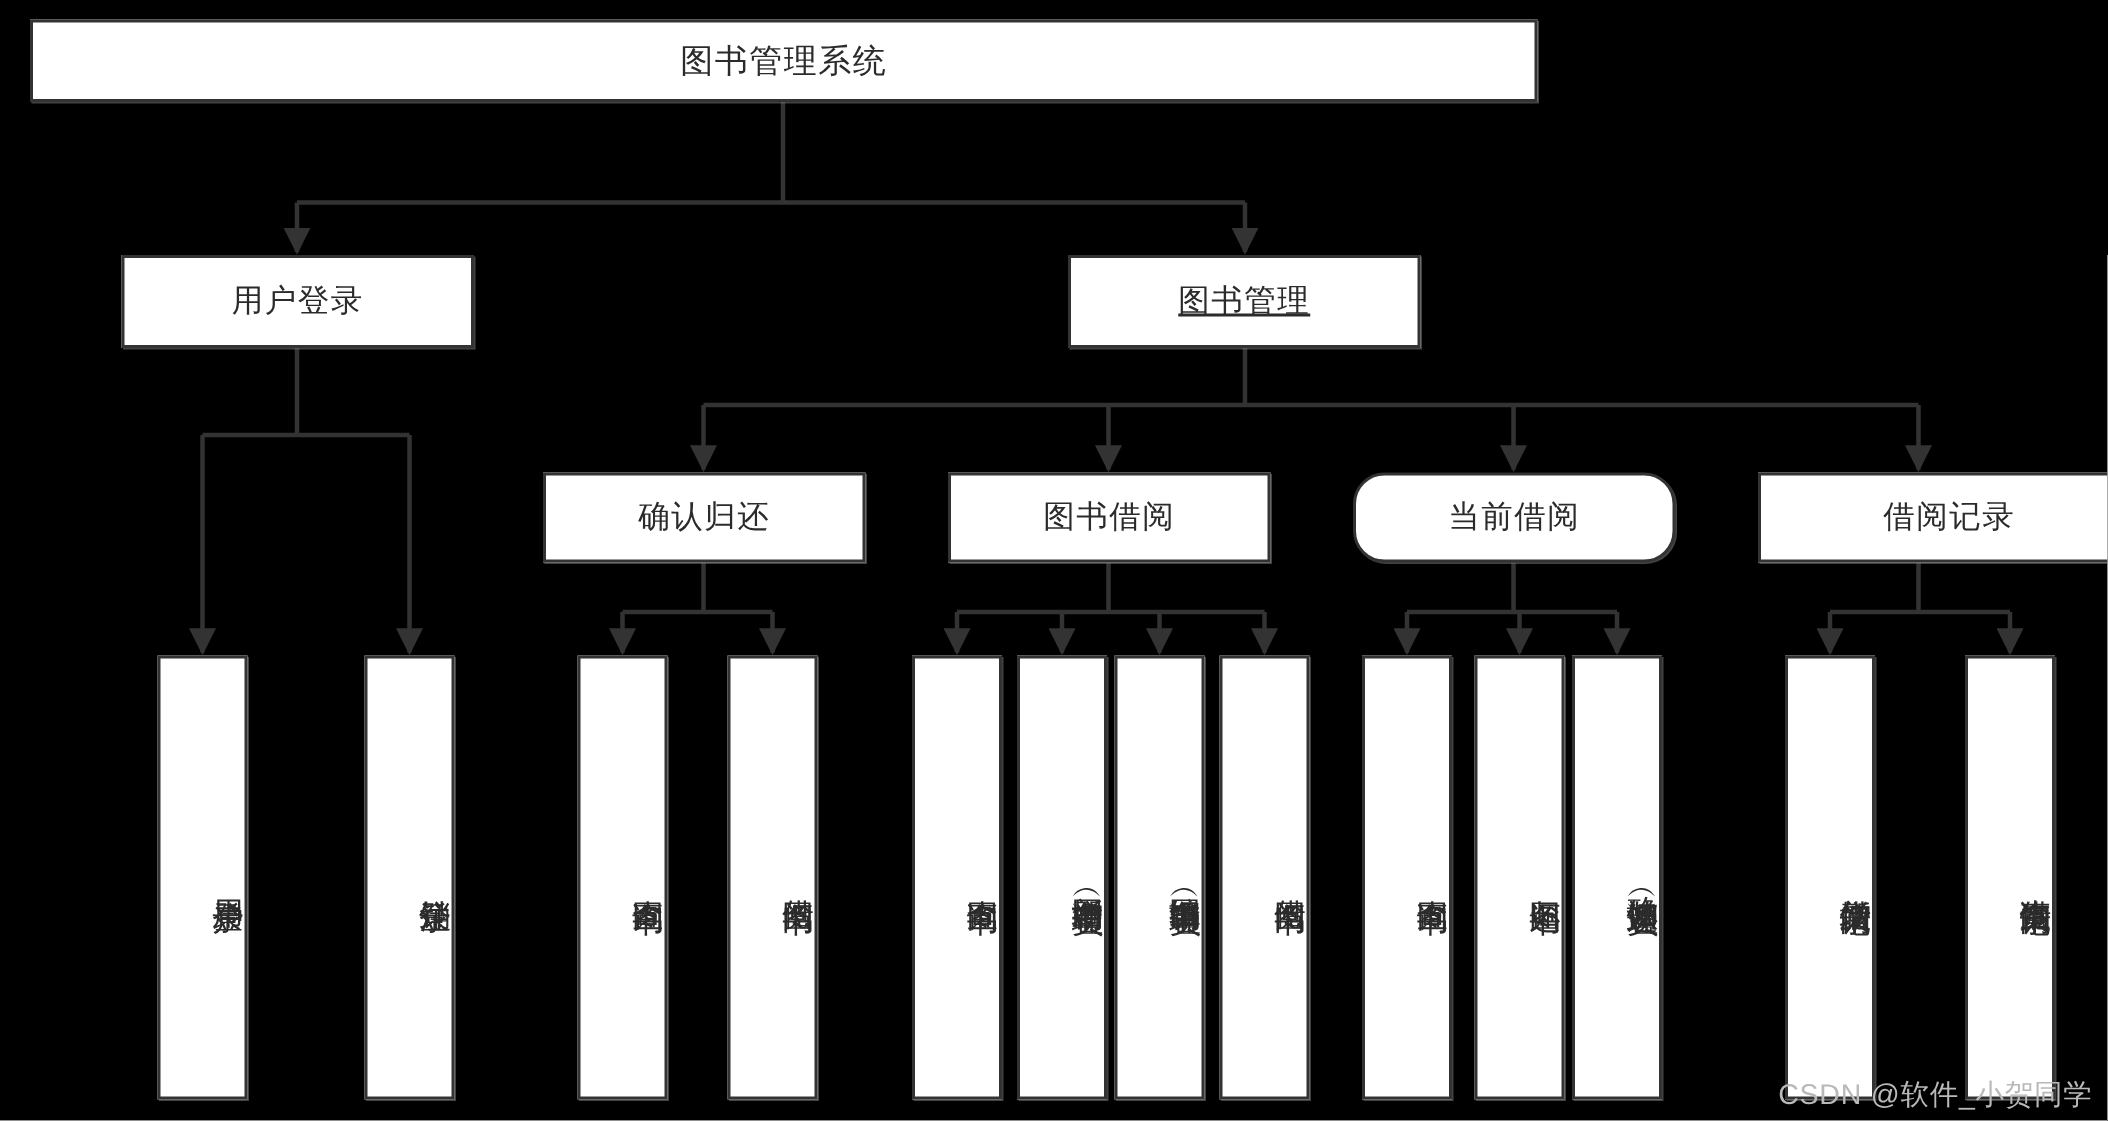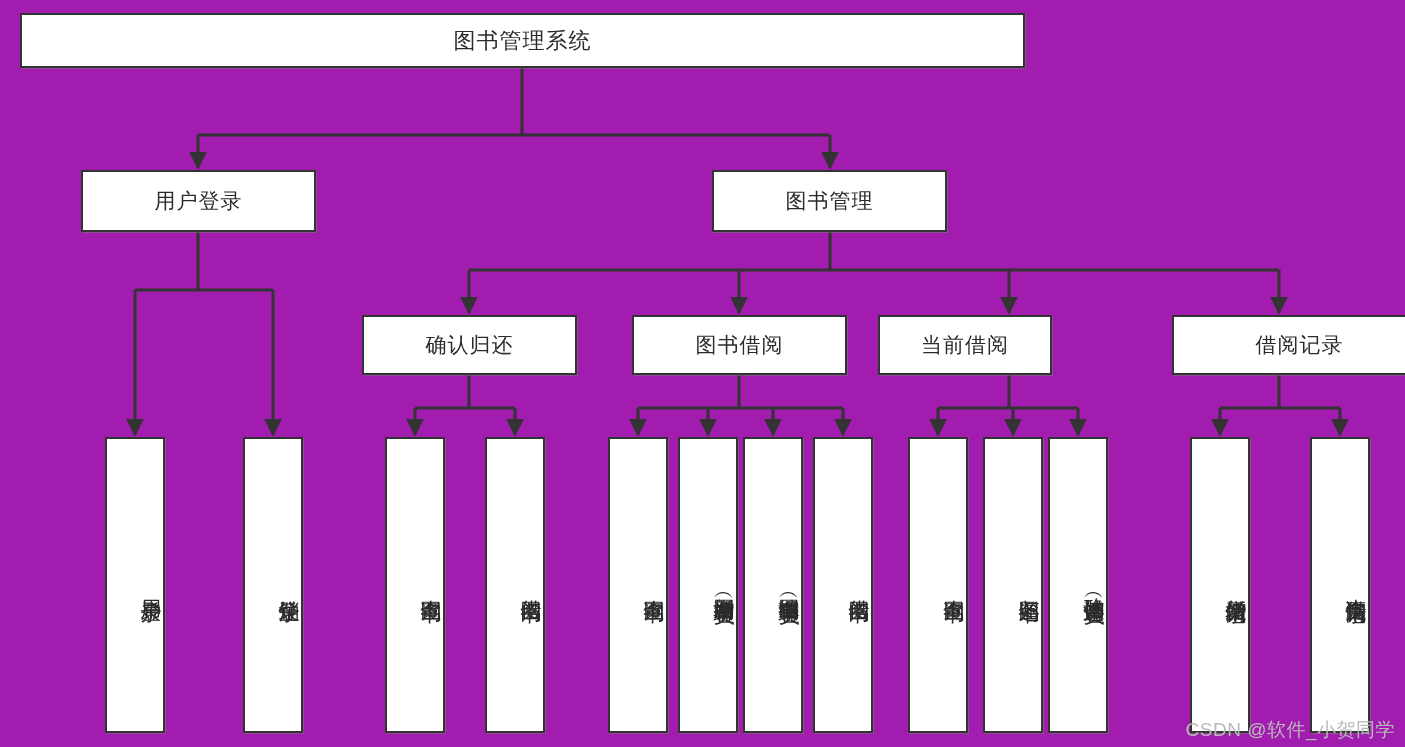--- a/index.html
+++ b/index.html
@@ -8,21 +8,21 @@
     padding: 0;
     background: #ffffff;
   }
   body {
     font-family: "Liberation Sans", "DejaVu Sans", sans-serif;
   }
   #canvas {
     position: relative;
     width: 1405px;
     height: 747px;
-    background: #a21caf;
+    background: #000000;
     overflow: hidden;
   }
   svg.connectors {
     position: absolute;
     left: 0;
     top: 0;
     width: 1405px;
     height: 747px;
     pointer-events: none;
   }
@@ -120,25 +120,25 @@
       <path d="M 1279 375 L 1279 408"></path>
       <path d="M 1220 408 L 1340 408"></path>
       <path d="M 1220 408 L 1220 435" marker-end="url(#arrow)"></path>
       <path d="M 1340 408 L 1340 435" marker-end="url(#arrow)"></path>
     </g>
   </svg>
 
   <div class="node horiz root" style="left: 20px; top: 13px; width: 1005px; height: 55px;">图书管理系统</div>
 
   <div class="node horiz" style="left: 81px; top: 170px; width: 235px; height: 62px;">用户登录</div>
-  <div class="node horiz" style="left: 712px; top: 170px; width: 235px; height: 62px;">图书管理</div>
+  <div class="node horiz" style="left: 712px; top: 170px; width: 235px; height: 62px; text-decoration: underline;">图书管理</div>
 
   <div class="node horiz" style="left: 362px; top: 315px; width: 215px; height: 60px;">确认归还</div>
   <div class="node horiz" style="left: 632px; top: 315px; width: 215px; height: 60px;">图书借阅</div>
-  <div class="node horiz" style="left: 878px; top: 315px; width: 174px; height: 60px;">当前借阅</div>
+  <div class="node horiz" style="left: 902px; top: 315px; width: 215px; height: 60px; border-radius: 21px;">当前借阅</div>
   <div class="node horiz" style="left: 1172px; top: 315px; width: 255px; height: 60px;">借阅记录</div>
 
   <div class="node leaf" style="left: 105px; top: 437px; width: 60px; height: 296px;">用户登录</div>
   <div class="node leaf" style="left: 243px; top: 437px; width: 60px; height: 296px;">注销登录</div>
   <div class="node leaf" style="left: 385px; top: 437px; width: 60px; height: 296px;">查询图书</div>
   <div class="node leaf" style="left: 485px; top: 437px; width: 60px; height: 296px;">借阅图书</div>
   <div class="node leaf" style="left: 608px; top: 437px; width: 60px; height: 296px;">查询图书</div>
   <div class="node leaf" style="left: 678px; top: 437px; width: 60px; height: 296px;">新增图书（管理员）</div>
   <div class="node leaf" style="left: 743px; top: 437px; width: 60px; height: 296px;">编辑图书（管理员）</div>
   <div class="node leaf" style="left: 813px; top: 437px; width: 60px; height: 296px;">借阅图书</div>

